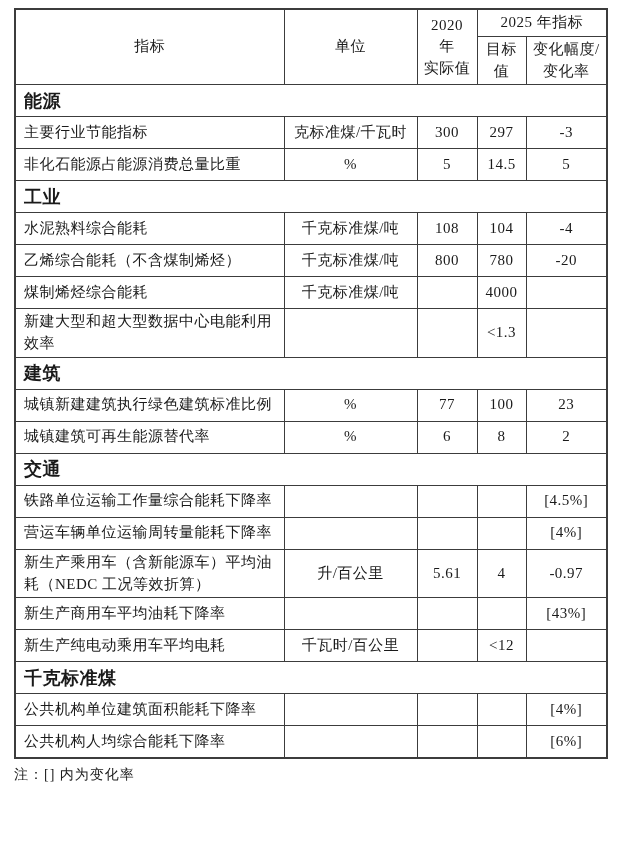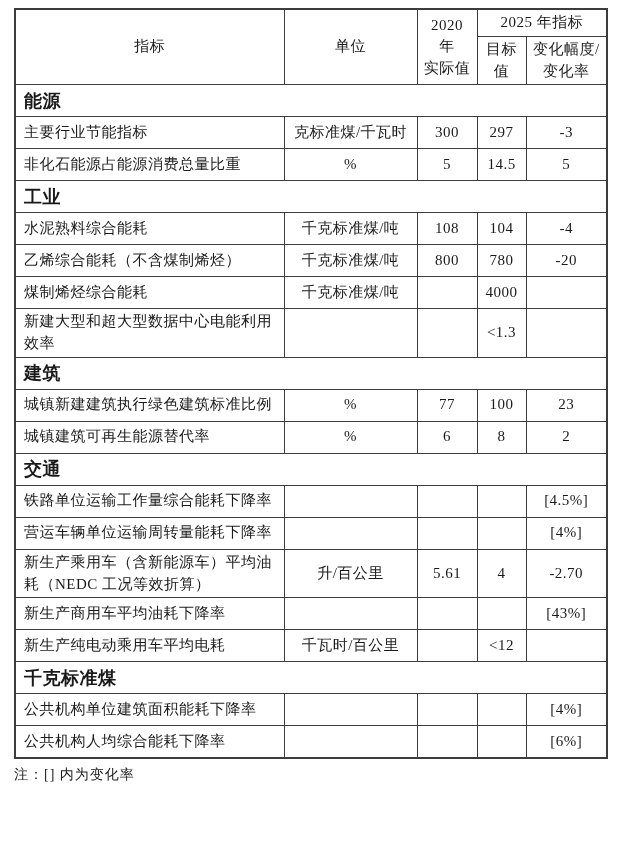--- a/index.html
+++ b/index.html
@@ -188,21 +188,21 @@
           <td></td>
           <td></td>
           <td></td>
           <td>[4%]</td>
         </tr>
         <tr class="data-row">
           <td class="ind">新生产乘用车（含新能源车）平均油耗（NEDC 工况等效折算）</td>
           <td>升/百公里</td>
           <td>5.61</td>
           <td>4</td>
-          <td>-2.70</td>
+          <td>-0.97</td>
         </tr>
         <tr class="data-row">
           <td class="ind">新生产商用车平均油耗下降率</td>
           <td></td>
           <td></td>
           <td></td>
           <td>[43%]</td>
         </tr>
         <tr class="data-row">
           <td class="ind">新生产纯电动乘用车平均电耗</td>

